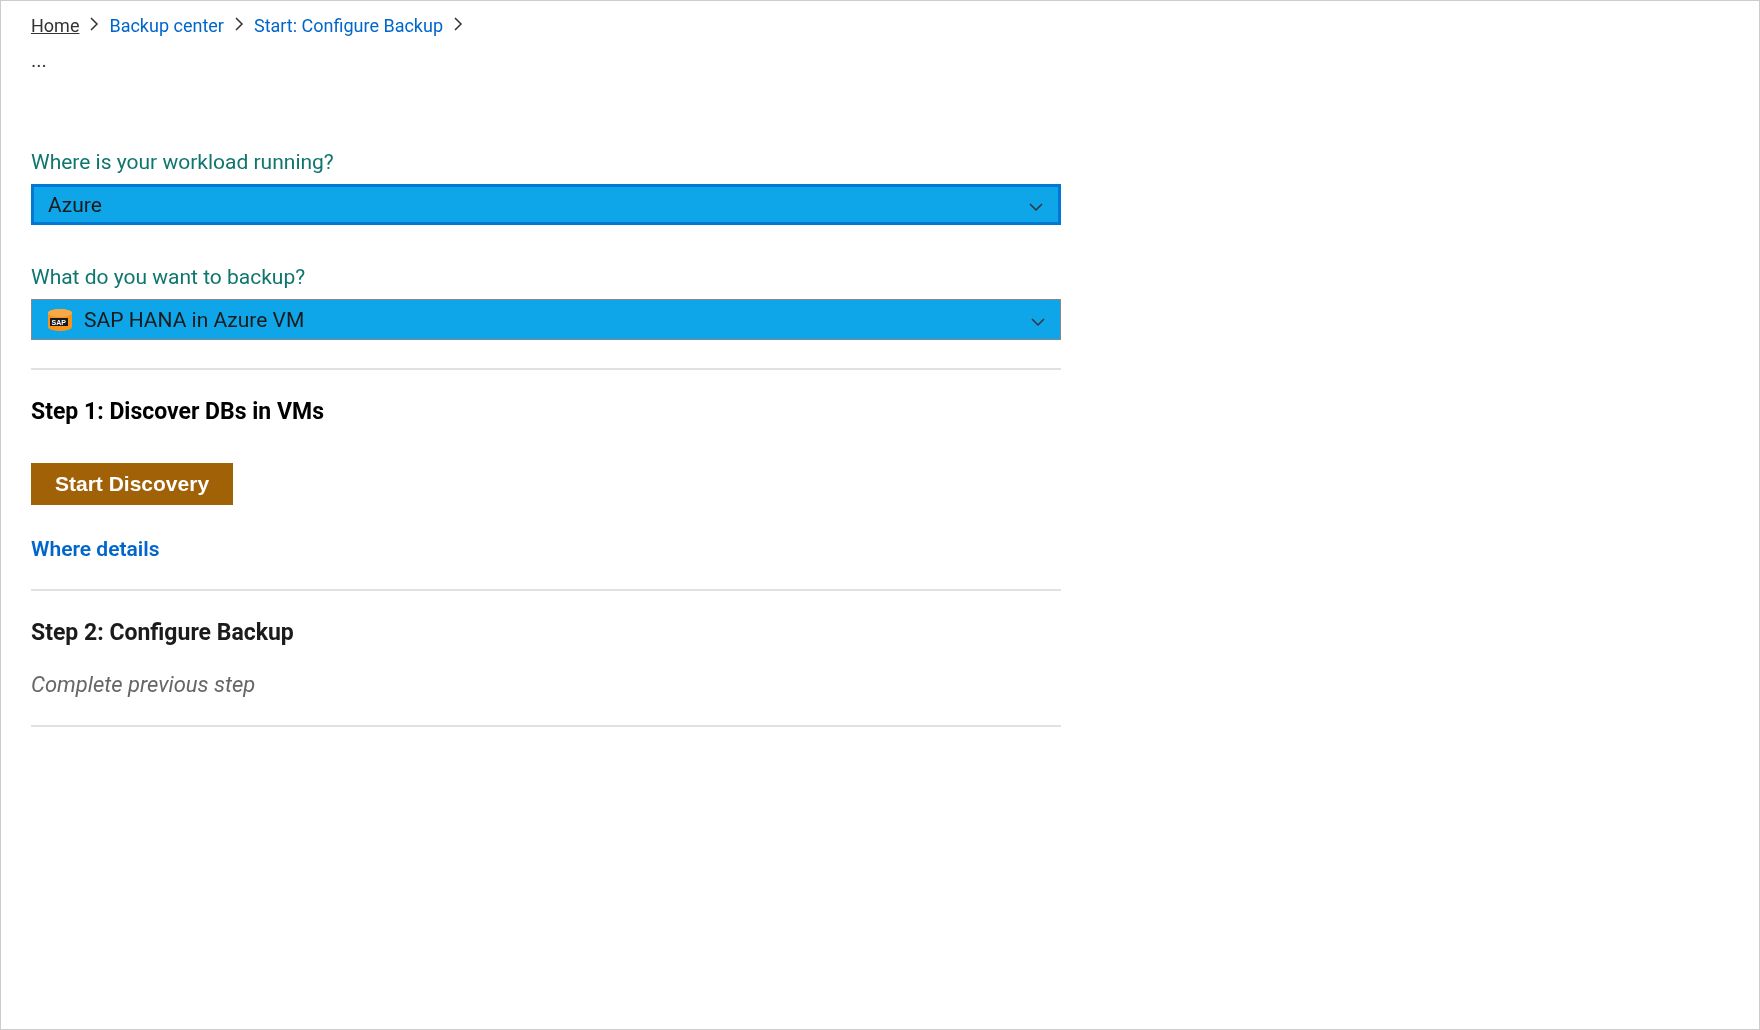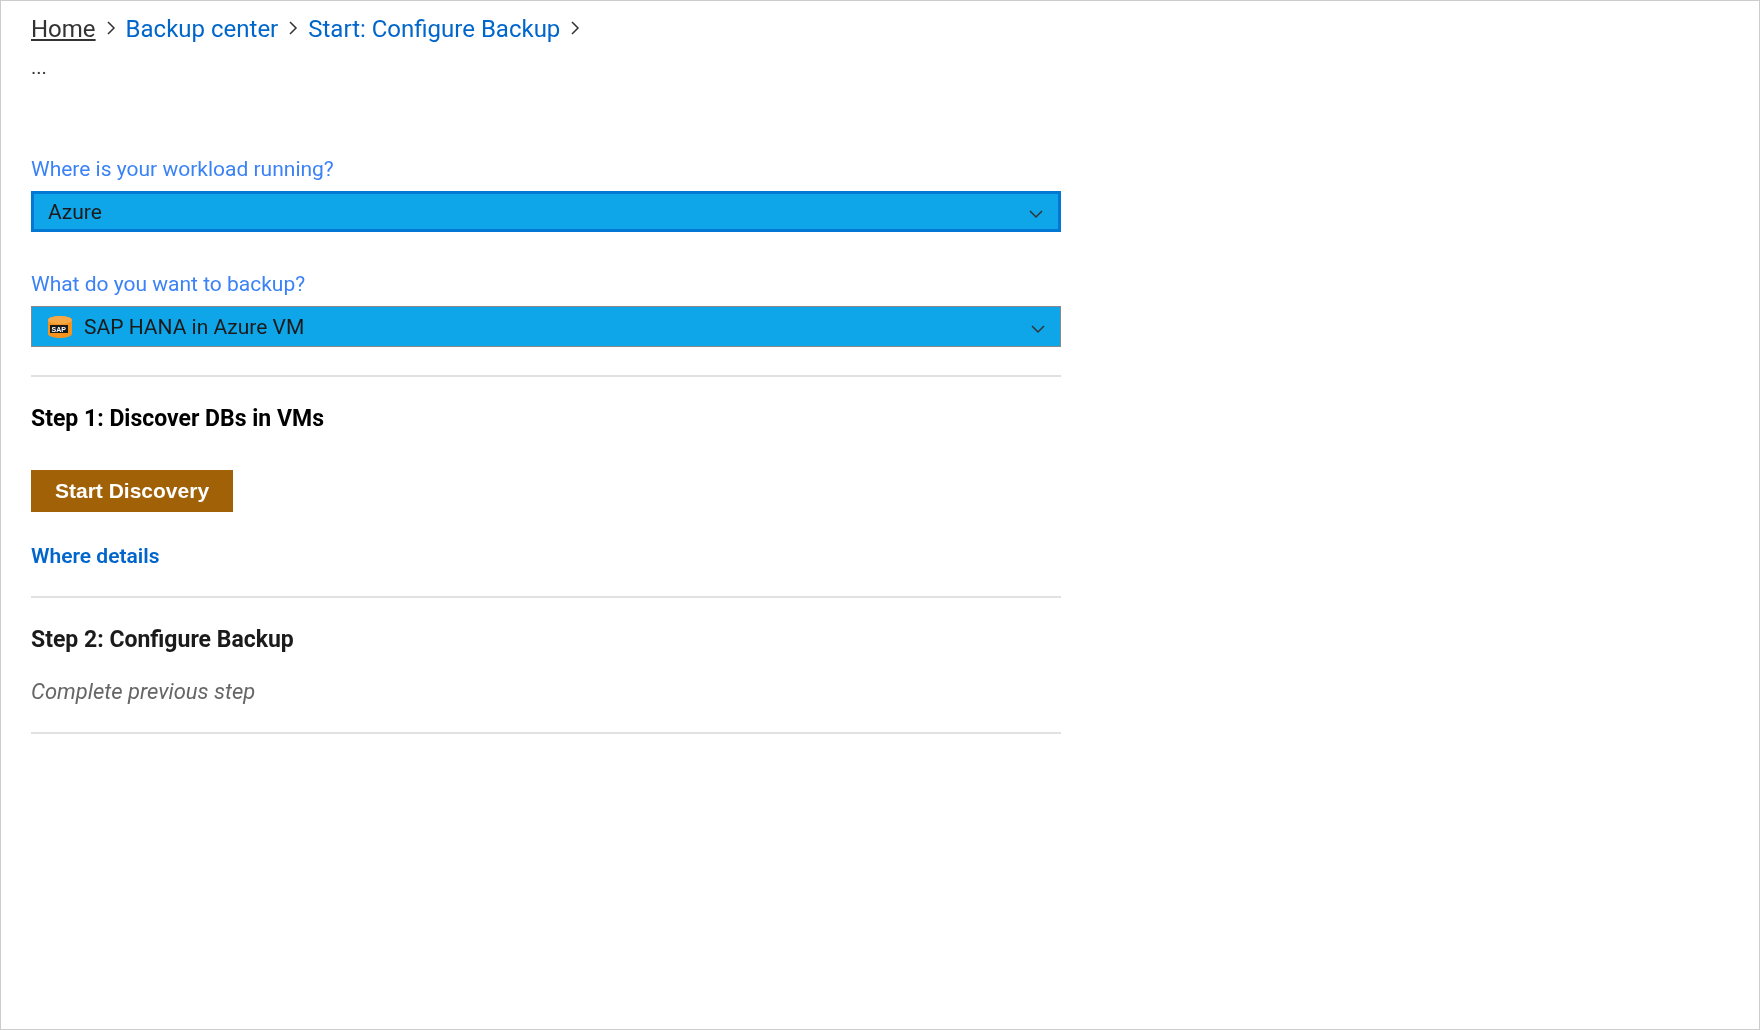--- a/index.html
+++ b/index.html
@@ -14,21 +14,21 @@
       height: 1030px;
       border: 1px solid #ccc;
     }
     .container {
       padding: 14px 30px;
     }
     .breadcrumb {
       display: flex;
       align-items: center;
       gap: 10px;
-      font-size: 24px;
+      font-size: 18px;
       margin-bottom: 18px;
     }
     .breadcrumb-link {
       color: #0066cc;
       cursor: pointer;
     }
     .breadcrumb-link.home {
       color: #333;
       text-decoration: underline;
     }
@@ -51,21 +51,21 @@
       font-size: 20px;
       color: #333;
       letter-spacing: 0px;
       cursor: pointer;
     }
     .form-section {
       width: 1030px;
     }
     .form-label {
       font-size: 21px;
-      color: #3b82f6;
+      color: #0f766e;
       margin-bottom: 10px;
     }
     .dropdown {
       width: 100%;
       height: 41px;
       border: 1px solid #888;
       display: flex;
       align-items: center;
       justify-content: space-between;
       padding: 0 14px;

